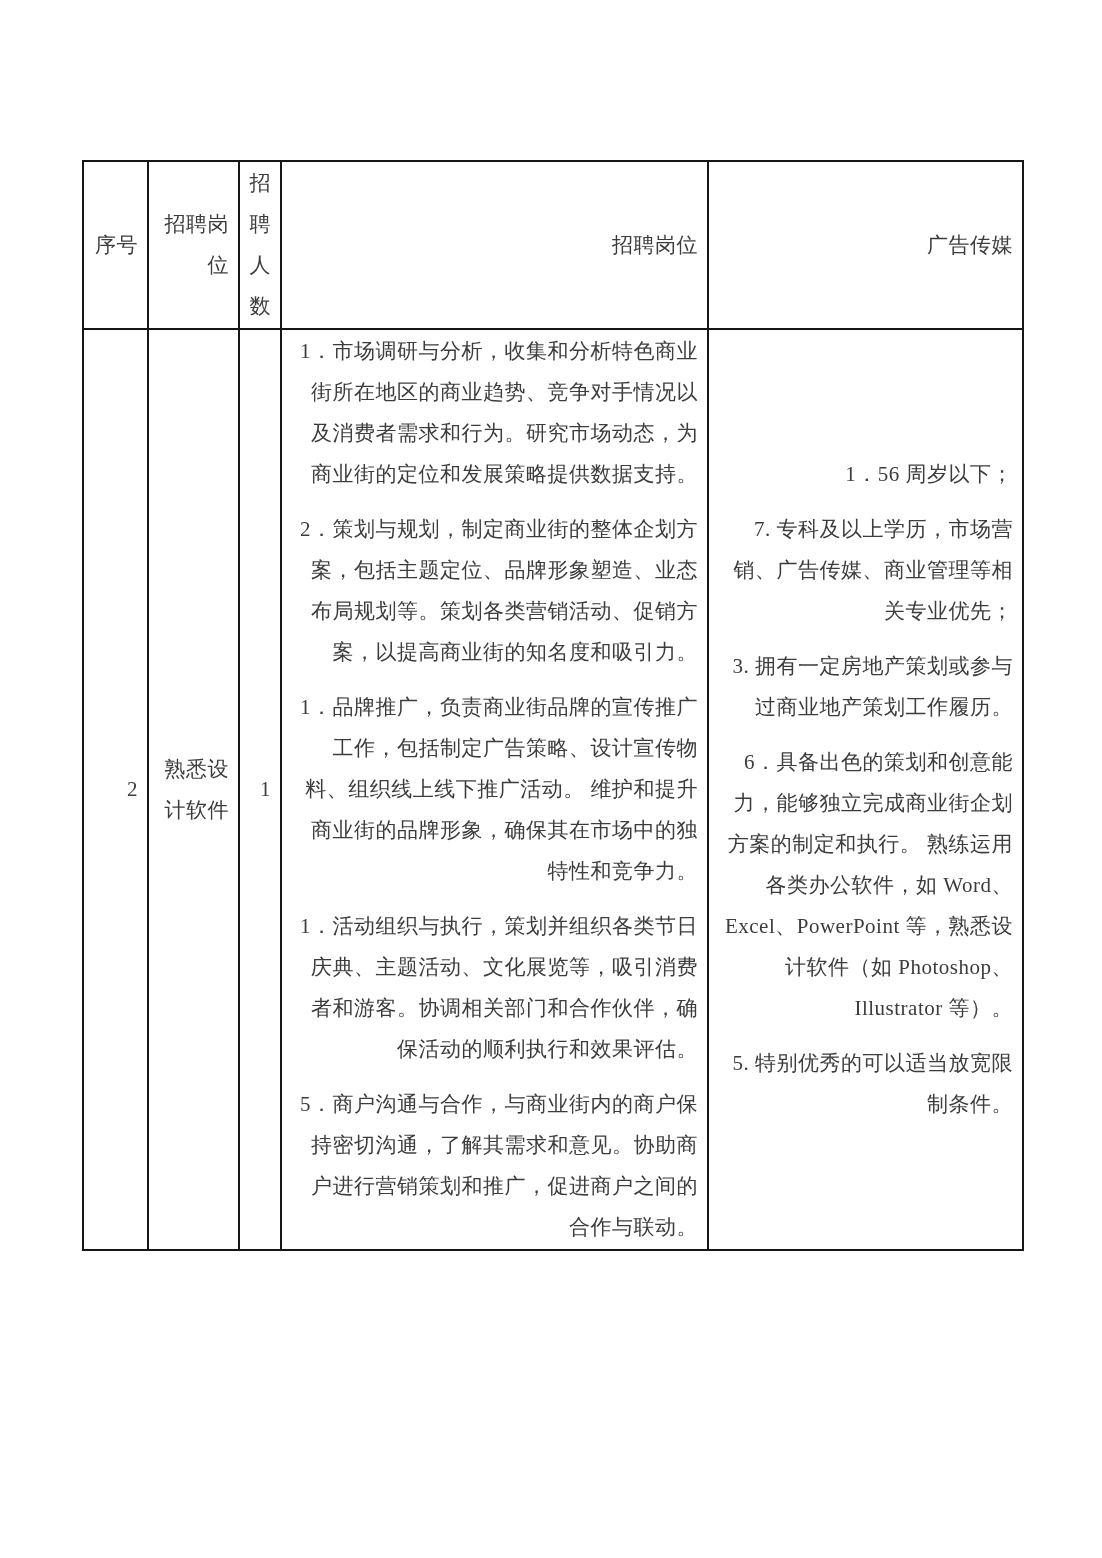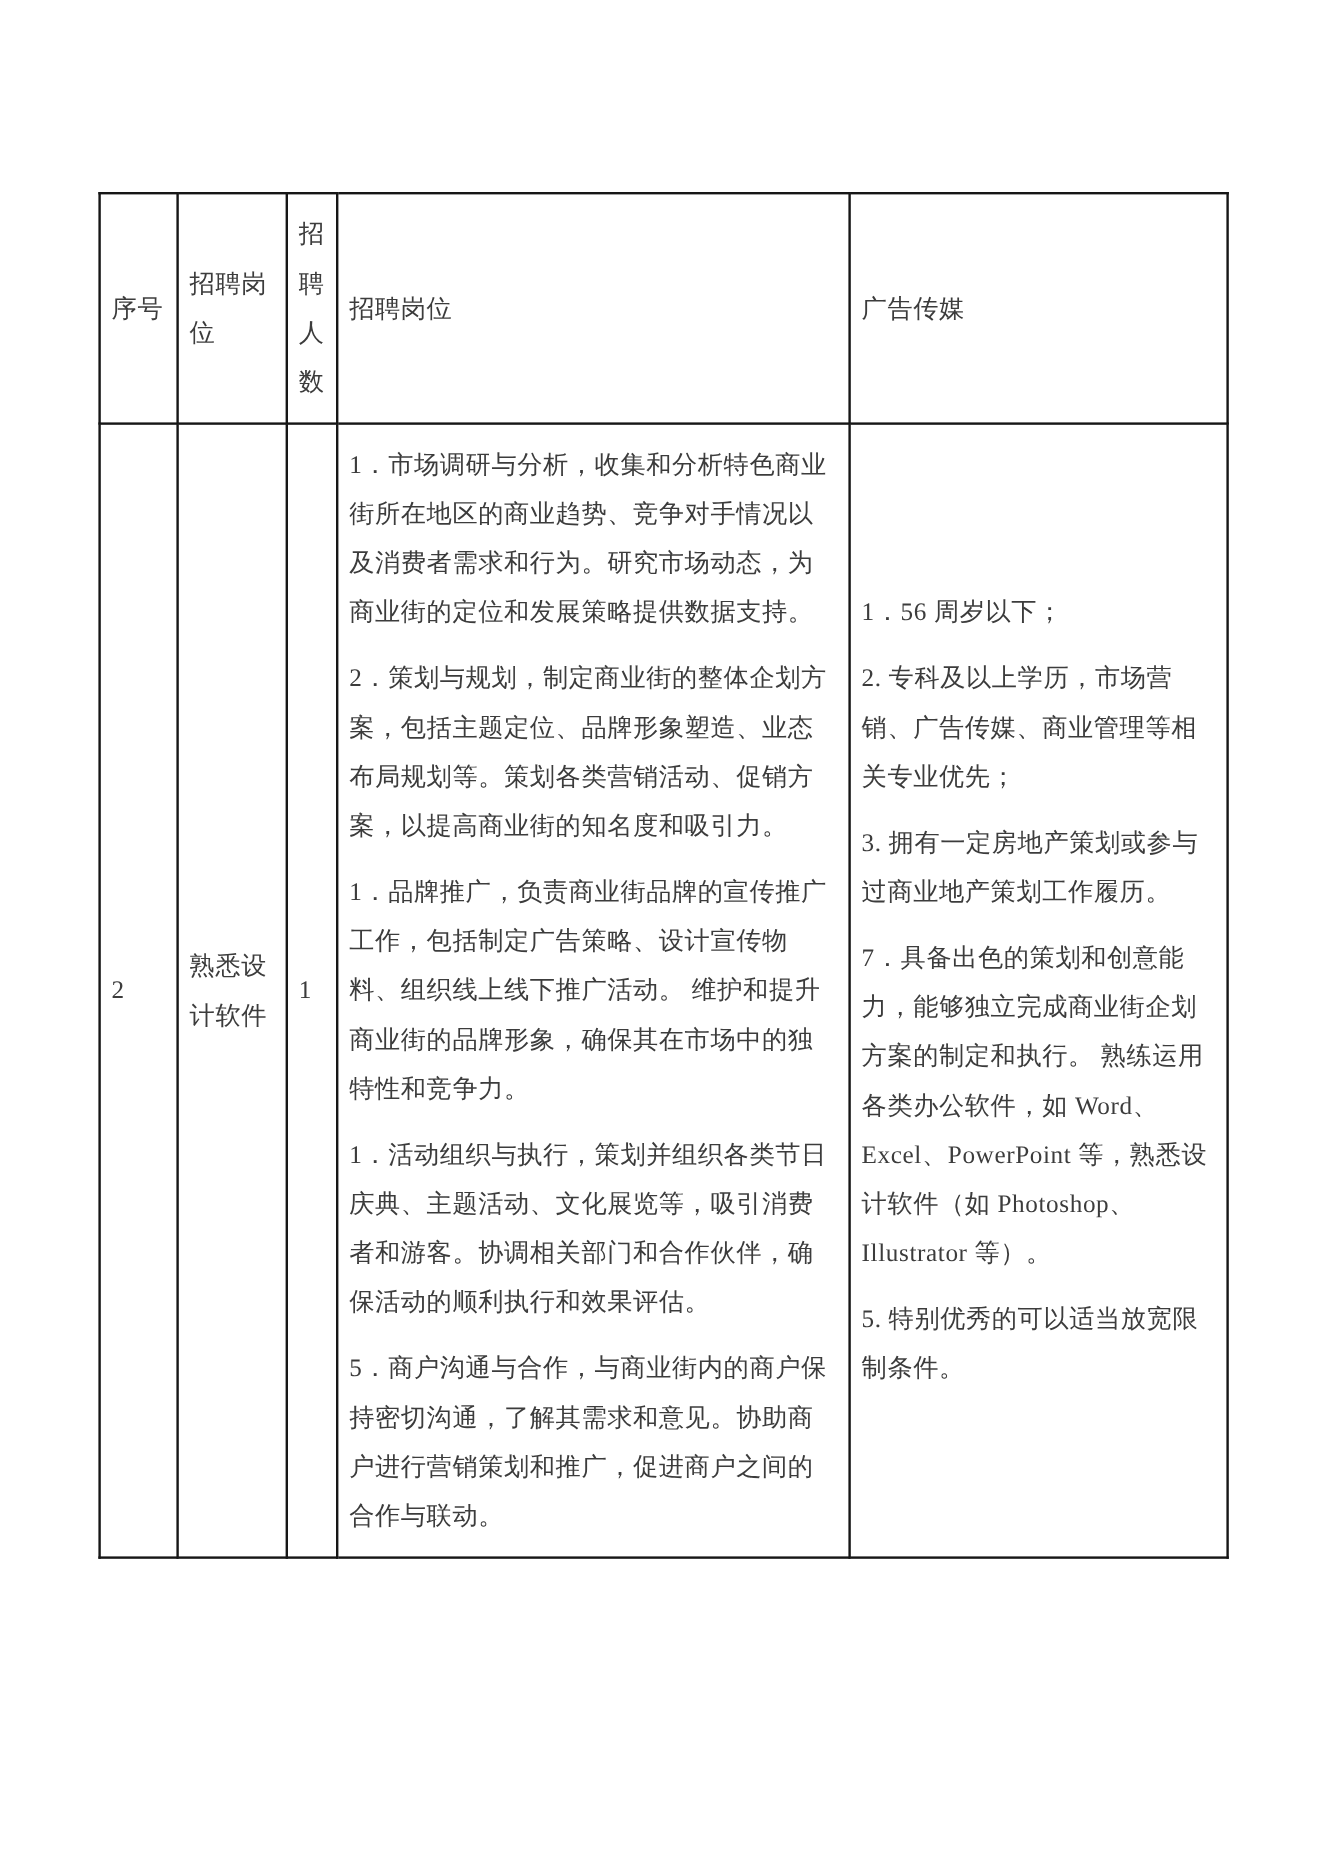--- a/index.html
+++ b/index.html
@@ -25,22 +25,22 @@
     color: #3c3c3c;
   }
   table.job-table th,
   table.job-table td {
     border: 2px solid #161616;
     font-weight: normal;
     font-size: 21px;
     line-height: 41px;
     letter-spacing: 0.5px;
     vertical-align: middle;
-    text-align: left;
-    padding: 13px 9px;
+    text-align: right;
+    padding: 1px 9px;
   }
   tr.header-row { height: 161px; }
   tr.body-row   { height: 919px; }
   th.h-index, td.c-index { padding-left: 8px; }
   th.h-headcount {
     padding-left: 9px;
     padding-right: 9px;
     line-height: 40px;
     word-break: break-all;
   }
@@ -84,21 +84,21 @@
         <td class="c-headcount">1</td>
         <td class="c-duties">
             <p class="para">1．市场调研与分析，收集和分析特色商业街所在地区的商业趋势、竞争对手情况以及消费者需求和行为。研究市场动态，为商业街的定位和发展策略提供数据支持。</p>
             <p class="para">2．策划与规划，制定商业街的整体企划方案，包括主题定位、品牌形象塑造、业态布局规划等。策划各类营销活动、促销方案，以提高商业街的知名度和吸引力。</p>
             <p class="para">1．品牌推广，负责商业街品牌的宣传推广工作，包括制定广告策略、设计宣传物料、组织线上线下推广活动。 维护和提升商业街的品牌形象，确保其在市场中的独特性和竞争力。</p>
             <p class="para">1．活动组织与执行，策划并组织各类节日庆典、主题活动、文化展览等，吸引消费者和游客。协调相关部门和合作伙伴，确保活动的顺利执行和效果评估。</p>
             <p class="para">5．商户沟通与合作，与商业街内的商户保持密切沟通，了解其需求和意见。协助商户进行营销策划和推广，促进商户之间的合作与联动。</p>
           </td>
         <td class="c-requirements">
             <p class="para">1．56 周岁以下；</p>
-            <p class="para">2. 专科及以上学历，市场营销、广告传媒、商业管理等相关专业优先；</p>
+            <p class="para">7. 专科及以上学历，市场营销、广告传媒、商业管理等相关专业优先；</p>
             <p class="para">3. 拥有一定房地产策划或参与过商业地产策划工作履历。</p>
-            <p class="para">7．具备出色的策划和创意能力，能够独立完成商业街企划方案的制定和执行。 熟练运用各类办公软件，如 Word、Excel、PowerPoint 等，熟悉设计软件（如 Photoshop、Illustrator 等）。</p>
+            <p class="para">6．具备出色的策划和创意能力，能够独立完成商业街企划方案的制定和执行。 熟练运用各类办公软件，如 Word、Excel、PowerPoint 等，熟悉设计软件（如 Photoshop、Illustrator 等）。</p>
             <p class="para">5. 特别优秀的可以适当放宽限制条件。</p>
           </td>
       </tr>
     </tbody>
   </table>
 </div>
 
 </body></html>

